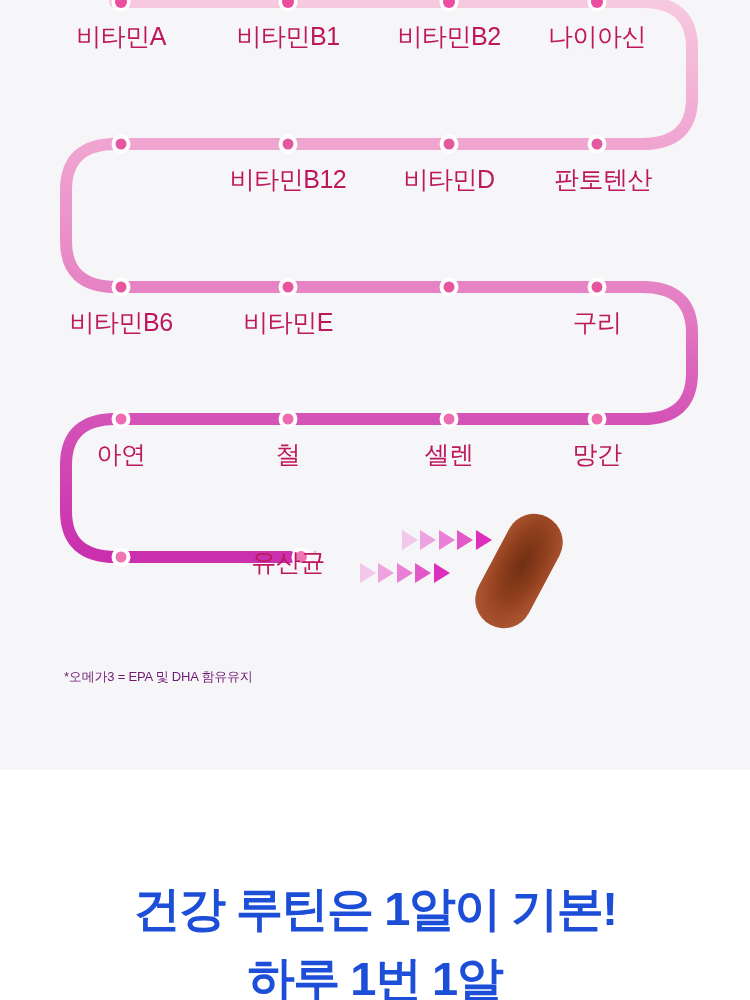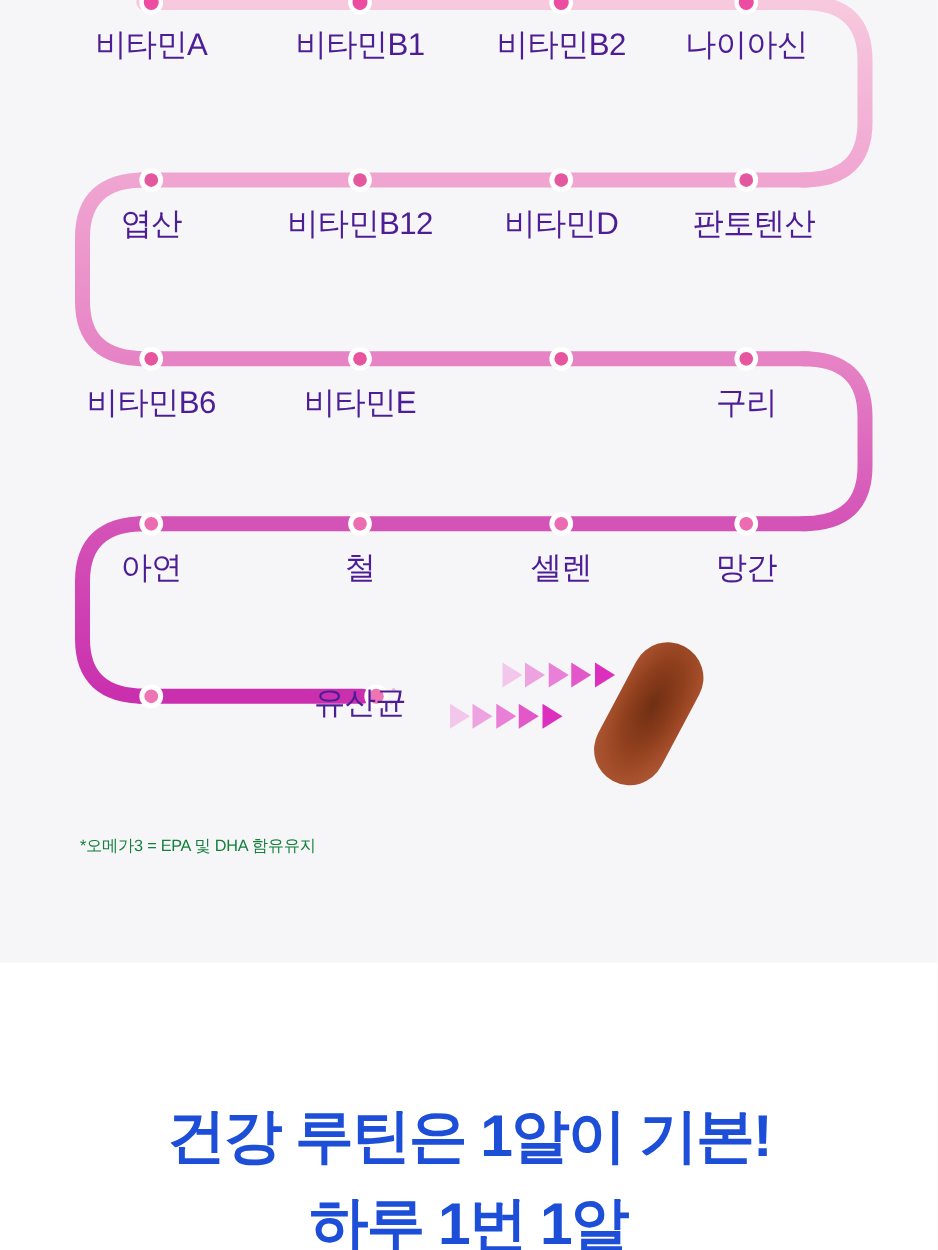--- a/index.html
+++ b/index.html
@@ -10,30 +10,30 @@
     overflow:hidden;
     font-family:"Liberation Sans", sans-serif;
   }
   .map-svg{position:absolute;left:0;top:0;}
   .nutrient-label{
     position:absolute;
     width:180px;
     text-align:center;
     font-size:25px;
     font-weight:500;
-    color:#4c1d95;
+    color:#be185d;
     letter-spacing:-0.5px;
     line-height:1.2;
     white-space:nowrap;
   }
   .footnote{
     position:absolute;
     left:64px;top:668px;
     font-size:13px;
-    color:#15803d;
+    color:#701a75;
     letter-spacing:-0.2px;
   }
   .white-section{
     position:absolute;
     left:0;top:770px;
     width:750px;height:230px;
     background:#ffffff;
   }
   .heading{
     position:absolute;
@@ -158,21 +158,20 @@
     </g>
 
     <rect x="490.5" y="510" width="57" height="122" rx="28.5" ry="28.5" fill="url(#capGrad)" transform="rotate(28 519 571)"></rect>
   </svg>
 
   <div class="nutrient-label" style="left:31px;top:21px">비타민A</div>
   <div class="nutrient-label" style="left:198px;top:21px">비타민B1</div>
   <div class="nutrient-label" style="left:359px;top:21px">비타민B2</div>
   <div class="nutrient-label" style="left:507px;top:21px">나이아신</div>
 
-  <div class="nutrient-label" style="left:31px;top:164px">엽산</div>
   <div class="nutrient-label" style="left:198px;top:164px">비타민B12</div>
   <div class="nutrient-label" style="left:359px;top:164px">비타민D</div>
   <div class="nutrient-label" style="left:513px;top:164px">판토텐산</div>
 
   <div class="nutrient-label" style="left:31px;top:307px">비타민B6</div>
   <div class="nutrient-label" style="left:198px;top:307px">비타민E</div>
   <div class="nutrient-label" style="left:507px;top:307px">구리</div>
 
   <div class="nutrient-label" style="left:31px;top:439px">아연</div>
   <div class="nutrient-label" style="left:198px;top:439px">철</div>

